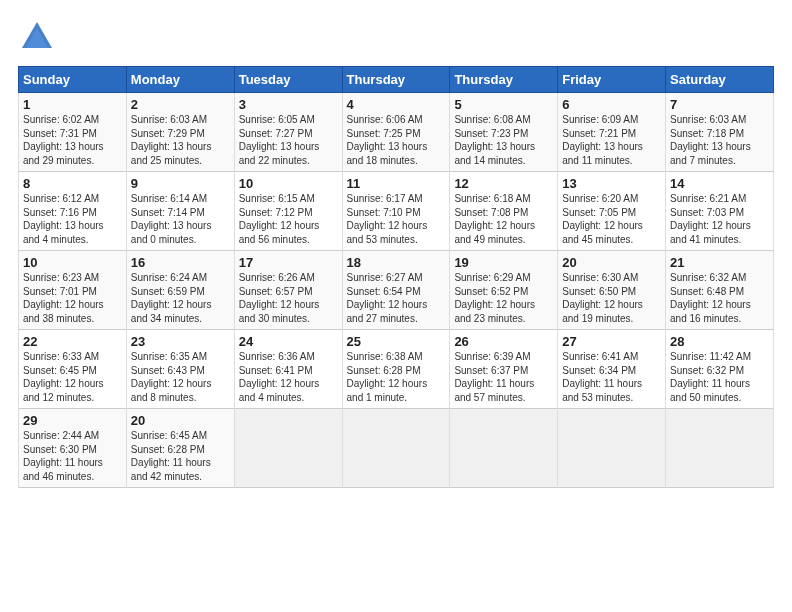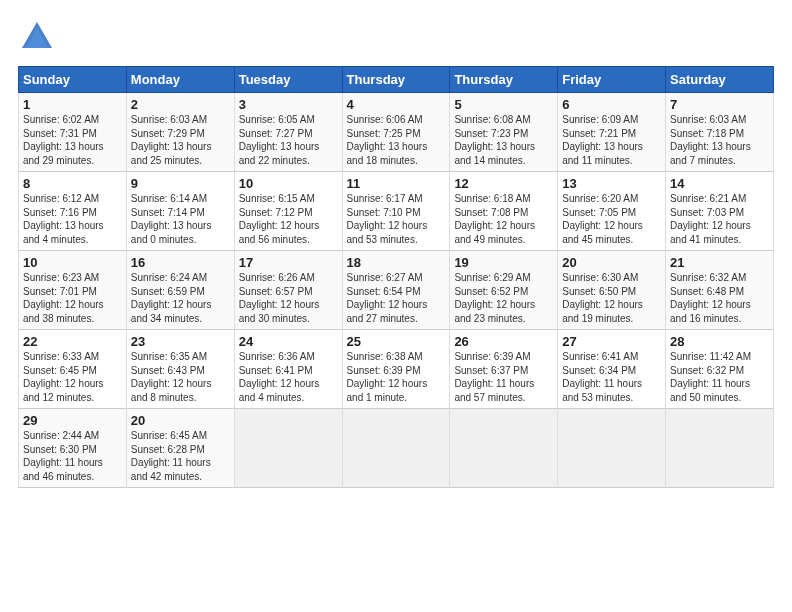--- a/index.html
+++ b/index.html
@@ -309,21 +309,21 @@
           <td>
             <span class="day-num">24</span>
             <div class="day-info">Sunrise: 6:36 AM
 Sunset: 6:41 PM
 Daylight: 12 hours
 and 4 minutes.</div>
           </td>
           <td>
             <span class="day-num">25</span>
             <div class="day-info">Sunrise: 6:38 AM
-Sunset: 6:39 PM
+Sunset: 6:28 PM
 Daylight: 12 hours
 and 1 minute.</div>
           </td>
           <td>
             <span class="day-num">26</span>
             <div class="day-info">Sunrise: 6:39 AM
 Sunset: 6:37 PM
 Daylight: 11 hours
 and 57 minutes.</div>
           </td>

